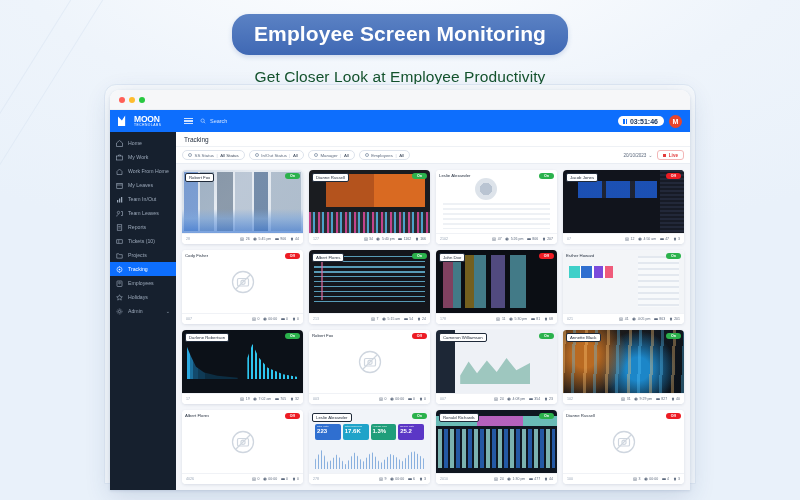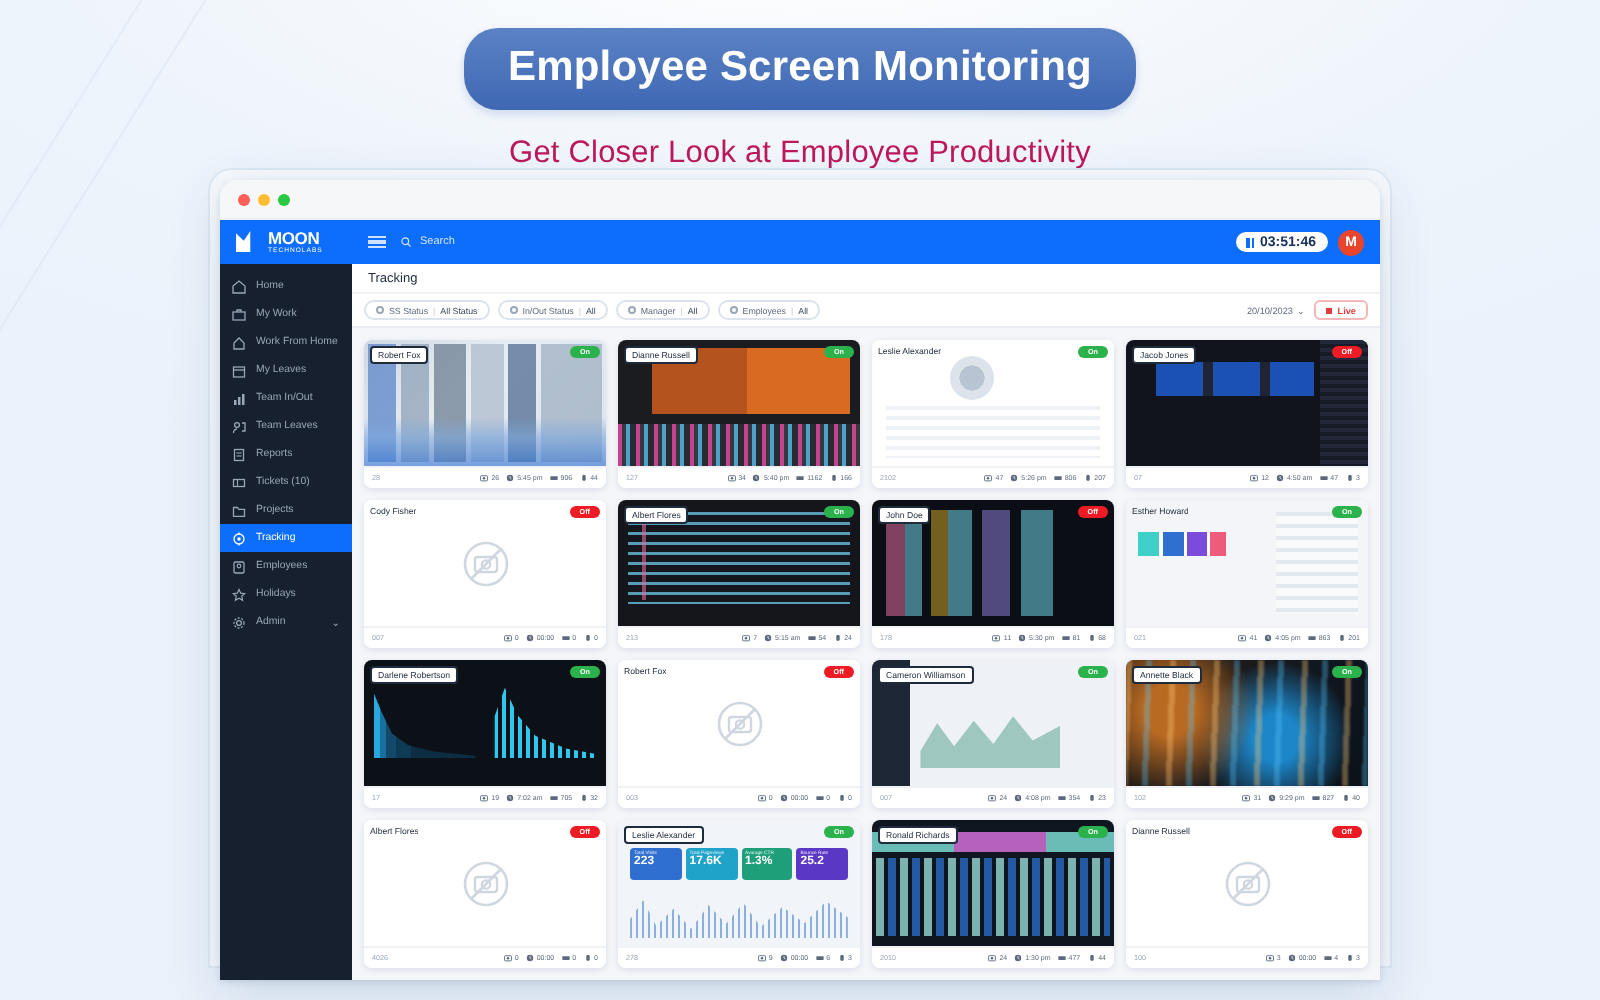--- a/index.html
+++ b/index.html
@@ -35,21 +35,21 @@
     border-radius: 17px;
     background: linear-gradient(180deg,#5b82c4 0%, #3f68b4 100%);
     color: #ffffff;
     font-size: 21px;
     font-weight: bold;
     letter-spacing: .1px;
     box-shadow: 0 2px 5px rgba(60,95,170,.20);
   }
   .subtitle {
     margin-top: 13px;
-    color: #be185d;
+    color: #14532d;
     font-size: 15.5px;
     letter-spacing: .1px;
   }
 
   
   .window {
     position: absolute;
     left: 110px; top: 90px;
     width: 580px; height: 400px;
     background: #ffffff;

